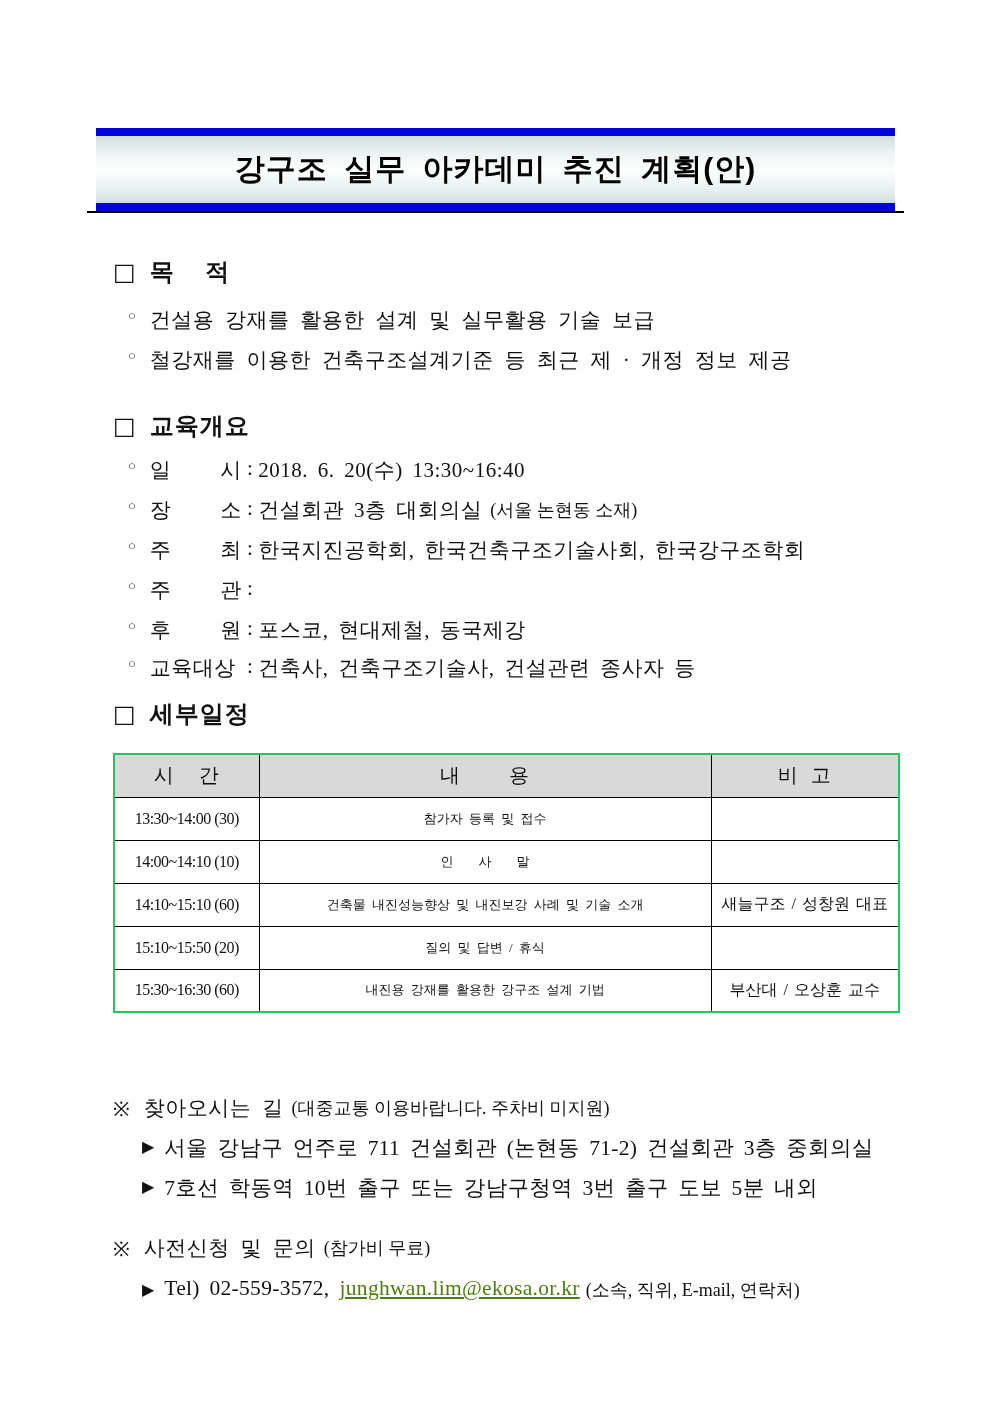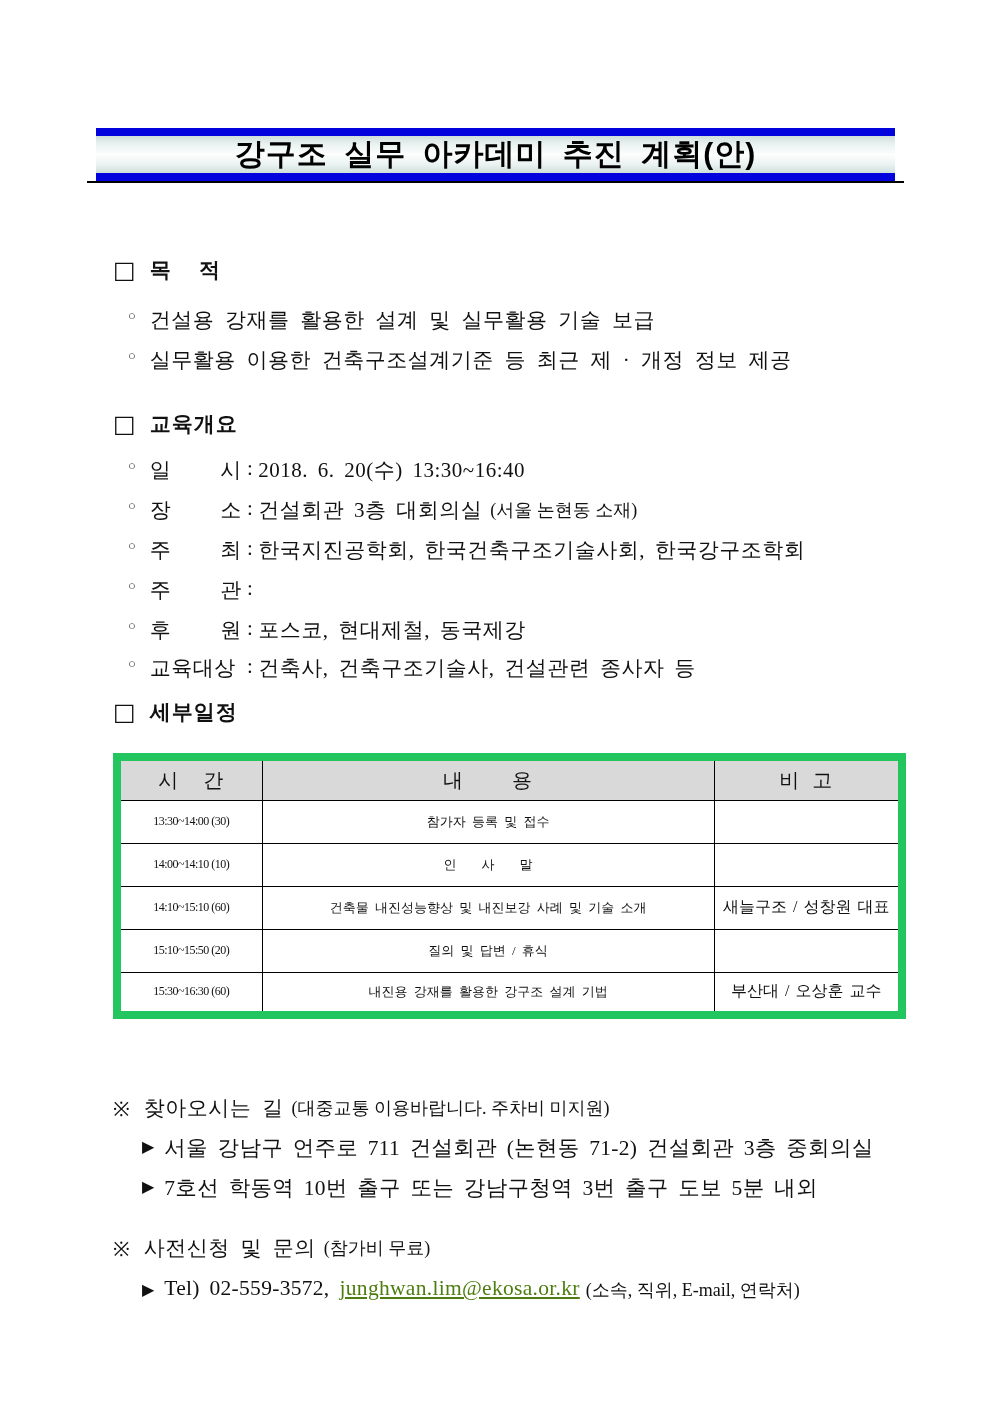--- a/index.html
+++ b/index.html
@@ -3,56 +3,56 @@
 <meta charset="utf-8">
 <style>
   * { margin:0; padding:0; box-sizing:border-box; }
   body { background:#ffffff; font-family:"Liberation Serif","DejaVu Serif",serif; color:#111; }
   .page { position:relative; width:992px; height:1403px; background:#ffffff; overflow:hidden; }
 
   
   .banner { position:absolute; left:96px; top:128px; width:799px; }
   .banner .bar { height:8px; background:#0303DD; }
   .banner .body {
-    height:37px;
+    height:67px;
     background:linear-gradient(180deg,#cfdfdb 0%, #e9f2f0 22%, #fdfefe 50%, #e9f2f0 78%, #cfdfdb 100%);
     display:flex; align-items:center; justify-content:center;
   }
   .banner .title-text {
     font-family:"Liberation Sans","DejaVu Sans",sans-serif;
     font-weight:bold; font-size:30px; letter-spacing:1px; word-spacing:7px; color:#000;
   }
   .banner .shadow { position:absolute; left:-9px; right:-9px; bottom:-2px; height:2px; background:#000; }
 
   
   .sec-heading { position:absolute; left:113px; display:flex; align-items:center; }
   .sec-heading .sq { font-family:"DejaVu Sans",sans-serif; font-weight:normal; font-size:24px; margin-right:14px; line-height:1; }
   .sec-heading .sec-title {
     font-family:"Liberation Sans","DejaVu Sans",sans-serif;
-    font-weight:bold; font-size:21px; letter-spacing:1px; white-space:pre;
+    font-weight:bold; font-size:24px; letter-spacing:1px; white-space:pre;
   }
 
   
   .circ { font-size:13px; line-height:1; margin-right:14px; position:relative; top:3px; }
   .bullet-item { position:absolute; left:128px; display:flex; align-items:flex-start; }
   .body-text { font-size:21px; letter-spacing:0.5px; word-spacing:5px;text-align:center; }
 
   .ov-item { position:absolute; left:128px; display:flex; align-items:flex-start; font-size:21px; }
   .ov-label { display:inline-block; width:92px; text-align:justify; text-align-last:justify; letter-spacing:0.5px; }
   .sep { white-space:pre; }
   .ov-value { letter-spacing:0.5px; word-spacing:4px; }
   .ov-note { font-size:18px; margin-left:8px; position:relative; top:2px; white-space:nowrap; }
 
   
   table.schedule { position:absolute; left:113px; top:753px; width:785px; border-collapse:collapse; table-layout:fixed; }
   table.schedule th, table.schedule td { border:1.5px solid #000; text-align:center; vertical-align:middle; }
-  table.schedule { border:8px solid #22c55e; }
+  table.schedule { border:2px solid #22c55e; }
   table.schedule thead th { background:#d9d9d9; height:43px; font-weight:normal; font-size:20px; white-space:pre; letter-spacing:1px; }
   table.schedule tbody td { height:43px; background:#fff; }
-  td.cell-time { font-size:12px; letter-spacing:-0.5px;margin-left:6px; }
+  td.cell-time { font-size:16px; letter-spacing:-0.5px;margin-left:6px; }
   td.cell-content { font-size:13px; word-spacing:3px; white-space:pre; }
   td.cell-note { font-size:16px; word-spacing:2px; }
 
   
   .ref-line { position:absolute; left:113px; display:flex; align-items:flex-start; }
   .ref-mark { font-size:20px; margin-right:14px; position:relative; top:1px; }
   .ref-text { font-size:21px; letter-spacing:0.5px; word-spacing:5px; }
   .ref-note { font-size:18px; margin-left:8px; position:relative; top:2px; white-space:nowrap; }
 
   .tri-line { position:absolute; left:142px; display:flex; align-items:flex-start; }
@@ -79,21 +79,21 @@
   <div class="sec-heading" style="top:256px">
     <span class="sq">□</span>
     <span class="sec-title">목    적</span>
   </div>
   <div class="bullet-item" style="top:306px">
     <span class="circ">○</span>
     <span class="body-text">건설용 강재를 활용한 설계 및 실무활용 기술 보급</span>
   </div>
   <div class="bullet-item" style="top:346px">
     <span class="circ">○</span>
-    <span class="body-text">실무활용 이용한 건축구조설계기준 등 최근 제 · 개정 정보 제공</span>
+    <span class="body-text">철강재를 이용한 건축구조설계기준 등 최근 제 · 개정 정보 제공</span>
   </div>
 
   <div class="sec-heading" style="top:410px">
     <span class="sq">□</span>
     <span class="sec-title">교육개요</span>
   </div>
 
   <div class="ov-item" style="top:456px">
     <span class="circ">○</span>
     <span class="ov-label">일 시</span>

